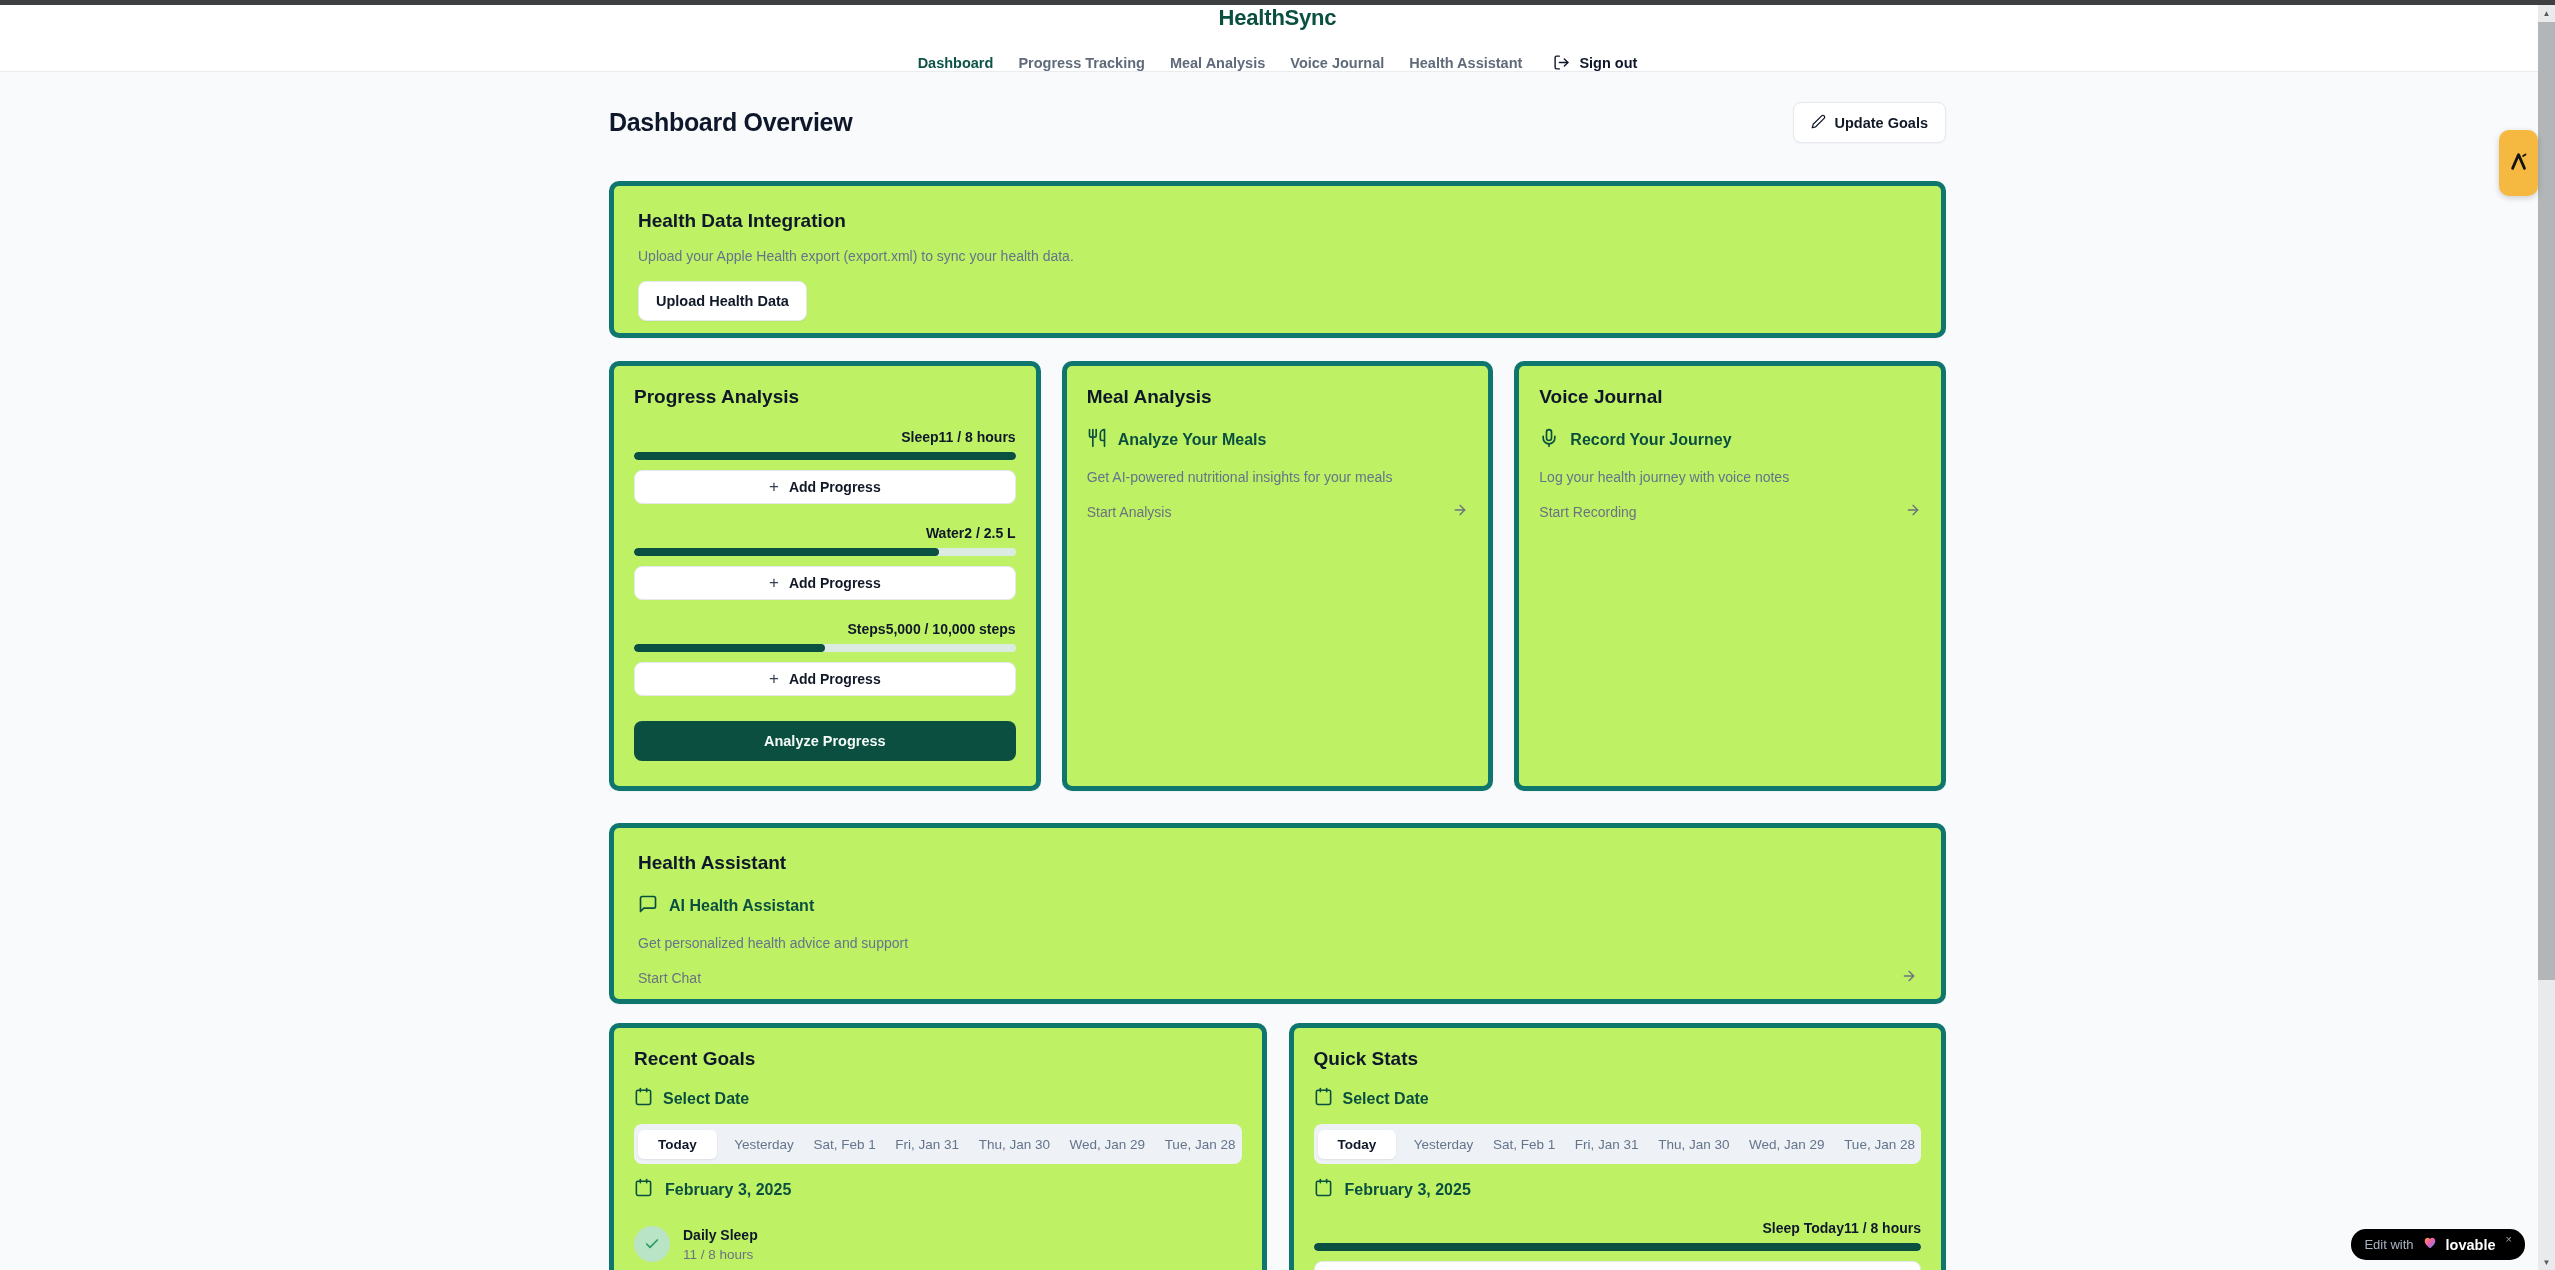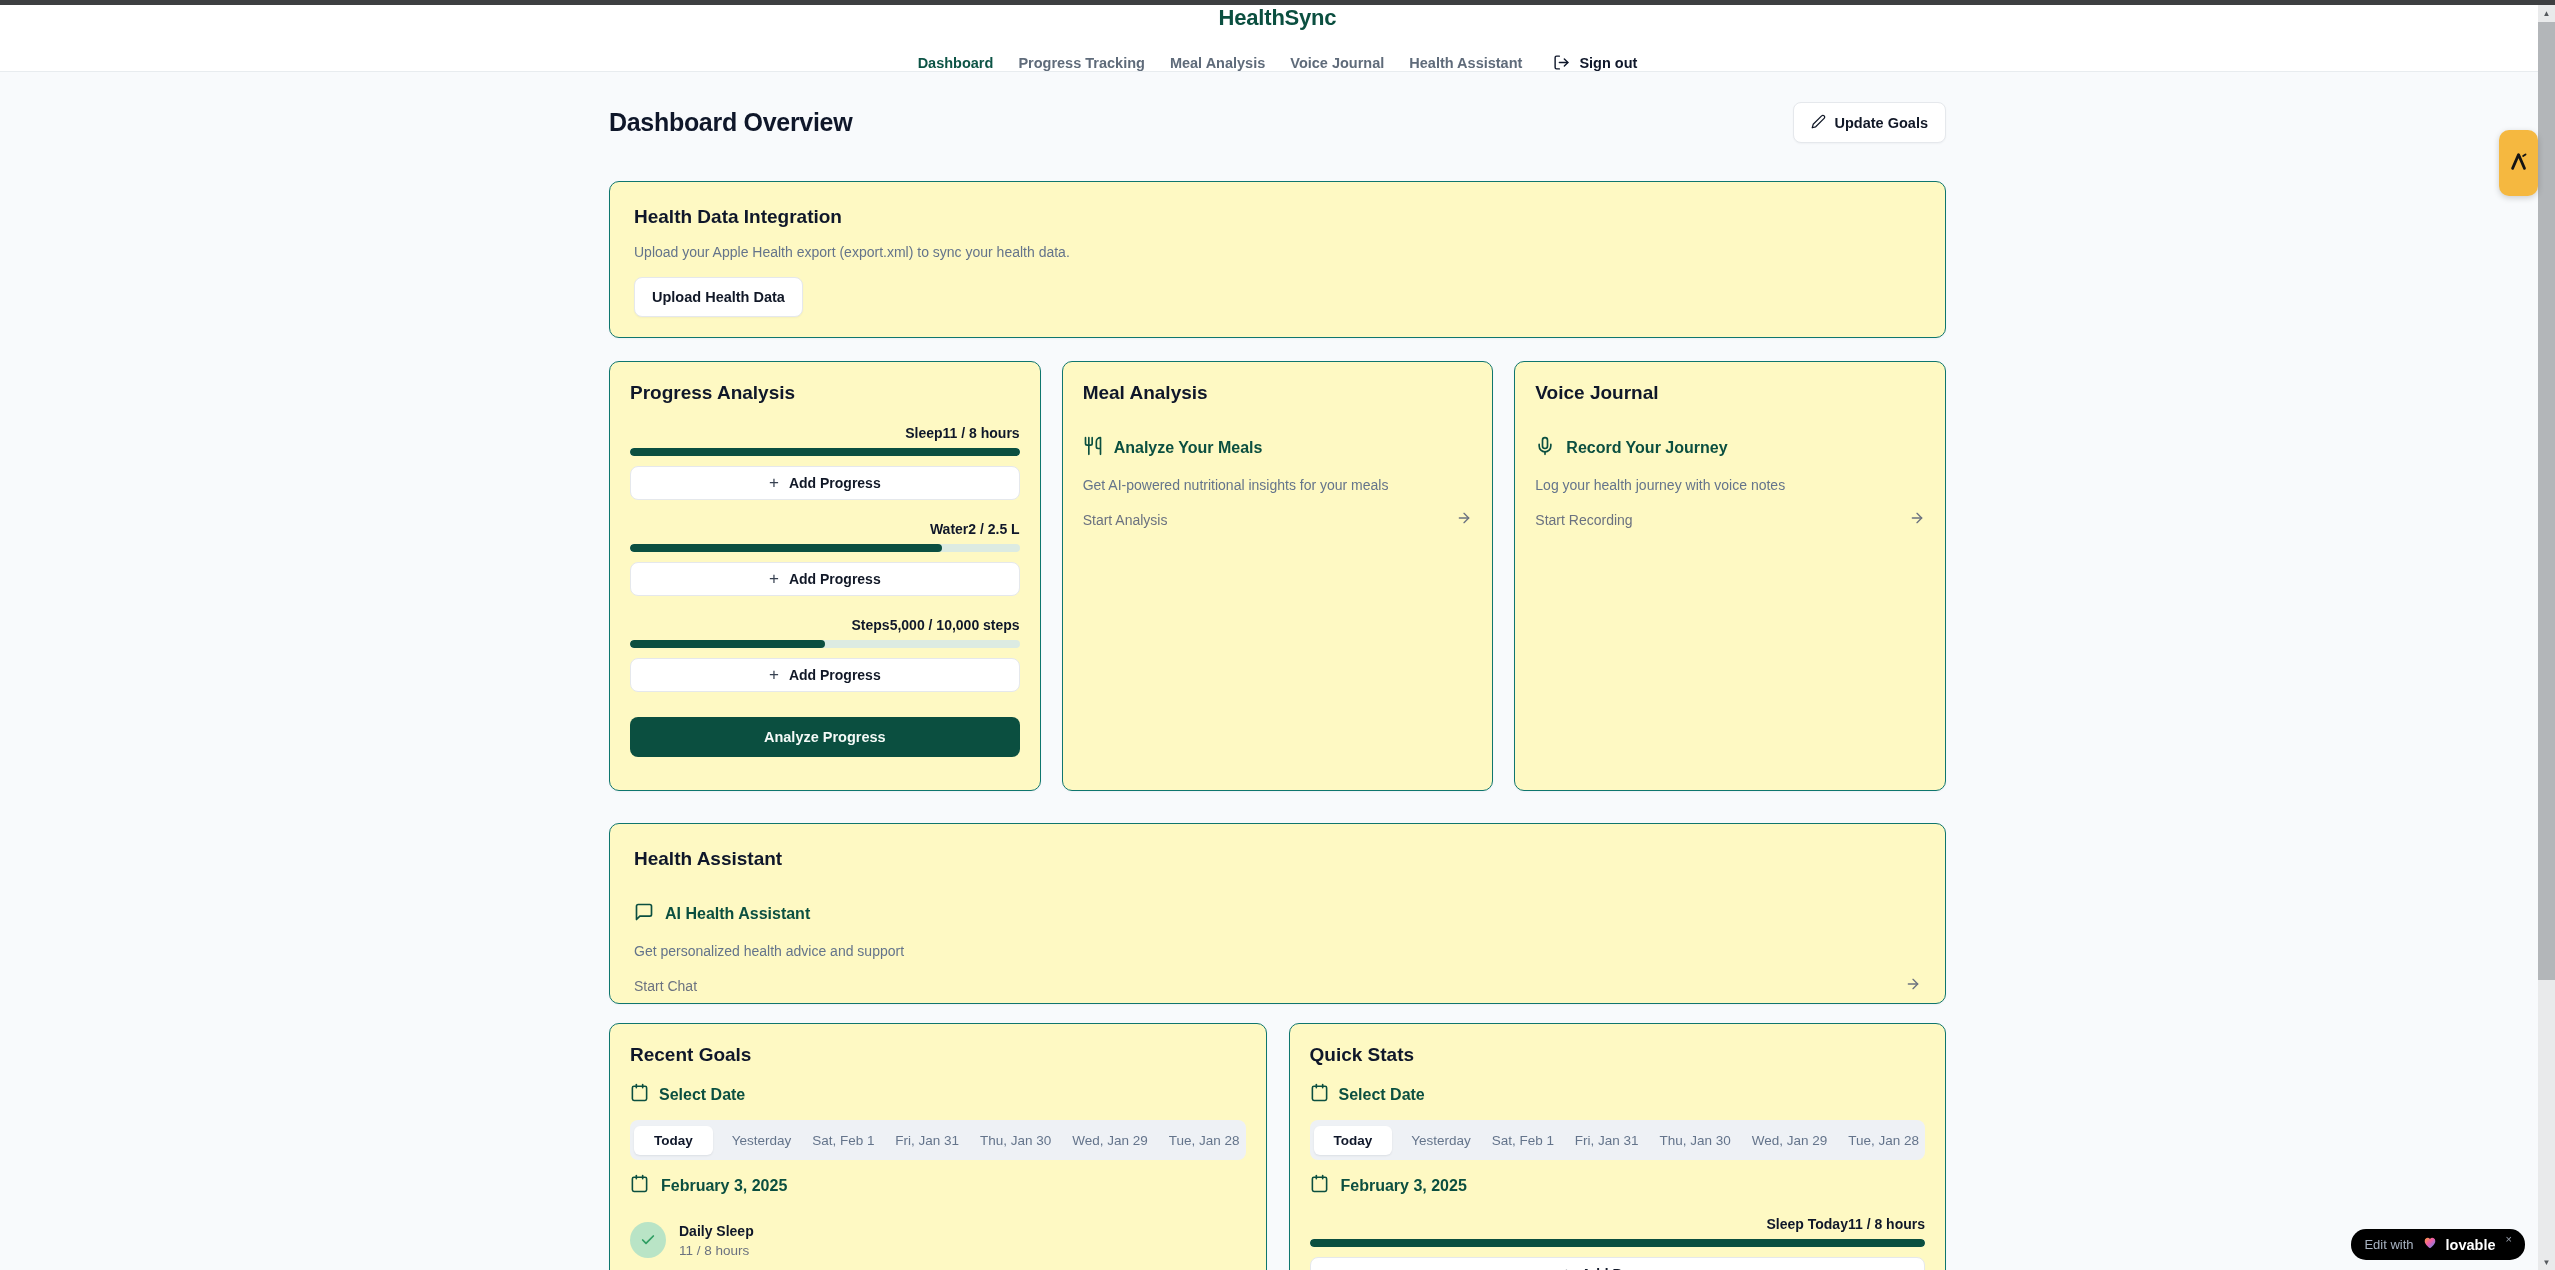--- a/index.html
+++ b/index.html
@@ -26,21 +26,21 @@
 
   .page-head { display:flex; align-items:center; justify-content:space-between; }
   h1 { font-size:25px; font-weight:800; color:#0f172a; letter-spacing:-0.3px; }
   .btn-outline {
     display:inline-flex; align-items:center; justify-content:center; gap:9px;
     background:#fff; border:1px solid #e5e8ec; border-radius:8px; height:41px; padding:0 17px;
     font-family:inherit; font-size:14.5px; font-weight:600; color:#111827; cursor:pointer;
     box-shadow:0 1px 2px rgba(16,24,40,.04);
   }
 
-  .card { background:#fef9c3; border:1px solid #0f766e; border-radius:10px;
+  .card { background:#bef264; border:5px solid #0f766e; border-radius:10px;
     box-shadow:0 1px 2px rgba(16,24,40,.04); padding:24px; }
   .card-title { font-size:19px; font-weight:700; color:#0f172a; }
 
   .hd-card { margin-top:38px; height:157px; }
   .hd-desc { margin-top:16px; font-size:14px; color:#64748b; }
   .hd-card .btn-outline { margin-top:17px; height:40px; }
 
   .row3 { margin-top:23px; display:grid; grid-template-columns:repeat(3,1fr); gap:21px; }
   .row3 .card { height:430px; padding:20px; }
 
@@ -51,21 +51,21 @@
   .bar { margin-top:7px; height:8px; border-radius:99px; background:#dcebe2; overflow:hidden; }
   .bar-fill { height:100%; border-radius:99px; background:#0b4f40; }
   .btn-add { margin-top:10px; width:100%; height:34px; display:flex; align-items:center; justify-content:center; gap:10px;
     background:#fff; border:1px solid #e5e8ec; border-radius:8px; font-family:inherit; font-size:14px; font-weight:600;
     color:#111827; cursor:pointer; }
   .btn-add .plus { font-size:17px; font-weight:400; color:#374151; line-height:1; margin-top:-1px; }
   .btn-primary { margin-top:25px; width:100%; height:40px; background:#0b4f40; color:#f4faf7; border:none;
     border-radius:8px; font-family:inherit; font-size:14.5px; font-weight:700; cursor:pointer; }
 
   
-  .feat-link { margin-top:32px; display:flex; align-items:center; gap:11px; color:#0b4f40; cursor:pointer; }
+  .feat-link { margin-top:20px; display:flex; align-items:center; gap:11px; color:#0b4f40; cursor:pointer; }
   .feat-link .feat-label { font-size:16px; font-weight:700; }
   .feat-desc { margin-top:17px; font-size:14px; color:#64748b; }
   .feat-action { margin-top:17px; display:flex; align-items:center; justify-content:space-between; cursor:pointer; }
   .feat-action span { font-size:14px; color:#6b7280; }
   .feat-action svg { color:#6b7280; }
 
   .assistant-card { margin-top:32px; height:181px; }
 
   .row2 { margin-top:19px; display:grid; grid-template-columns:1fr 1fr; gap:22px; }
   .row2 .card { height:360px; padding:20px; }

